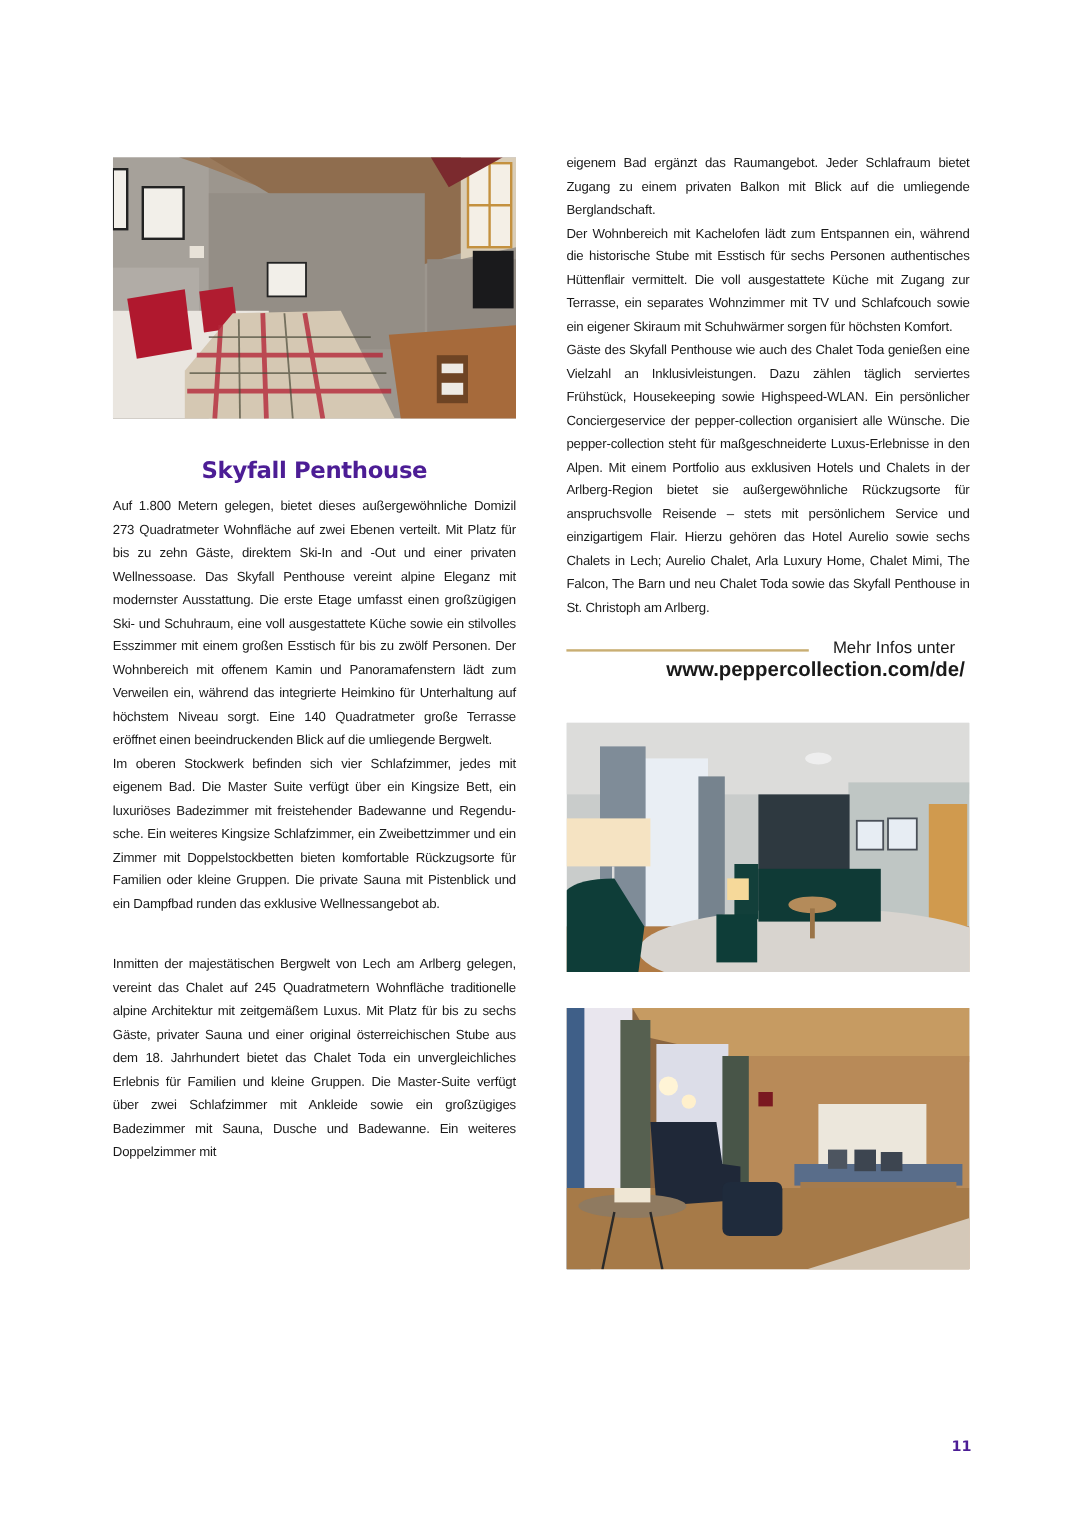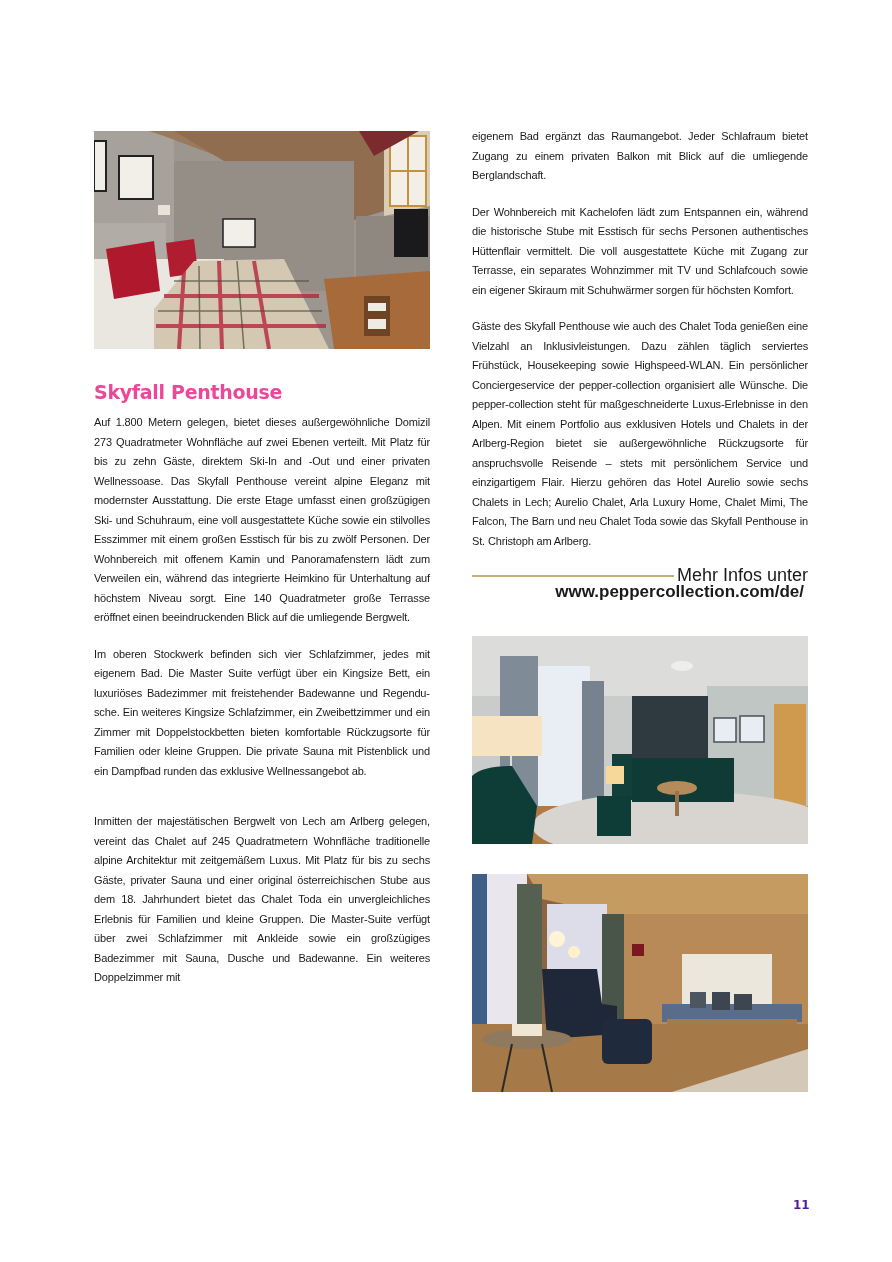--- a/index.html
+++ b/index.html
@@ -2,26 +2,26 @@
 <html><head>
   <meta charset="utf-8">
   <style>
     html, body { margin: 0; padding: 0; background: #ffffff; }
     body { width: 892px; height: 1262px; position: relative; overflow: hidden; font-family: "Liberation Sans", sans-serif; color: #1a1a1a; }
     .col { position: absolute; width: 336px; }
     .col-left { left: 94px; top: 131px; }
     .col-right { left: 472px; top: 127px; }
     .photo { position: relative; width: 336px; overflow: hidden; }
     .photo svg { display: block; width: 100%; height: 100%; }
-    .h2 { font-family: "DejaVu Sans", sans-serif; font-weight: bold; font-size: 19px; color: #ec4899; margin: 0; letter-spacing: -0.3px; }
+    .h2 { font-family: "DejaVu Sans", sans-serif; font-weight: bold; font-size: 19px; color: #4c1d95; margin: 0; letter-spacing: -0.3px; text-align: center; }
     .p { font-size: 11px; line-height: 19.5px; text-align: justify; margin: 0; letter-spacing: -0.15px; hyphens: manual; }
-    .p + .p { margin-top: 17px; }
+    .p + .p { margin-top: 0; }
     .more { position: relative; height: 44px; margin-top: 14px; }
     .more-line { position: absolute; left: 0; top: 10px; width: 202px; height: 1.5px; background: #c9ae73; }
-    .more-label { position: absolute; right: 0; top: 0; font-size: 18px; }
+    .more-label { position: absolute; right: 12px; top: 0; font-size: 14px; }
     .more-url { position: absolute; right: 4px; top: 17px; font-family: Liberation Sans, sans-serif; font-weight: bold; font-size: 17px; }
     .page-num { position: absolute; left: 793px; top: 1198px; font-family: "DejaVu Sans", sans-serif; font-weight: bold; font-size: 12px; color: #4c1d95; }
   </style>
 </head>
 <body>
 
 <div class="col col-left">
   <div class="photo" style="height:218px;" title="Dachschräge-Schlafzimmer mit kariertem Bettüberwurf und roten Kissen">
     <svg viewBox="0 0 336 218" preserveAspectRatio="none">
       <rect x="0" y="0" width="336" height="218" fill="#9c968e"></rect>

